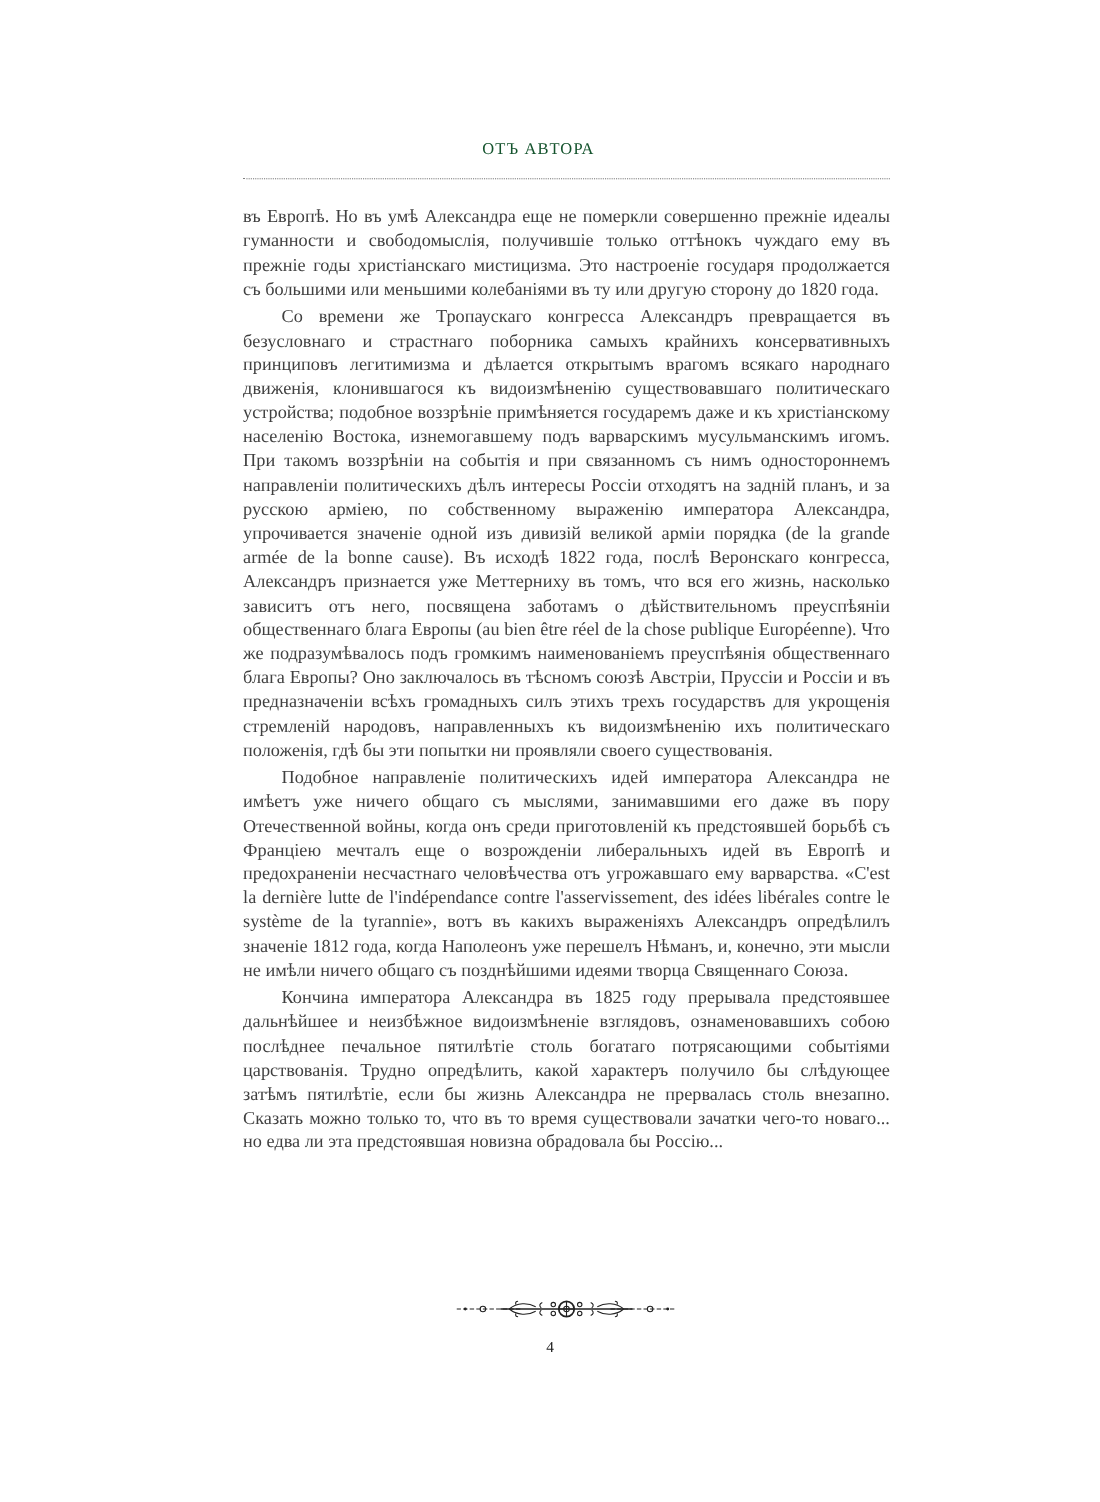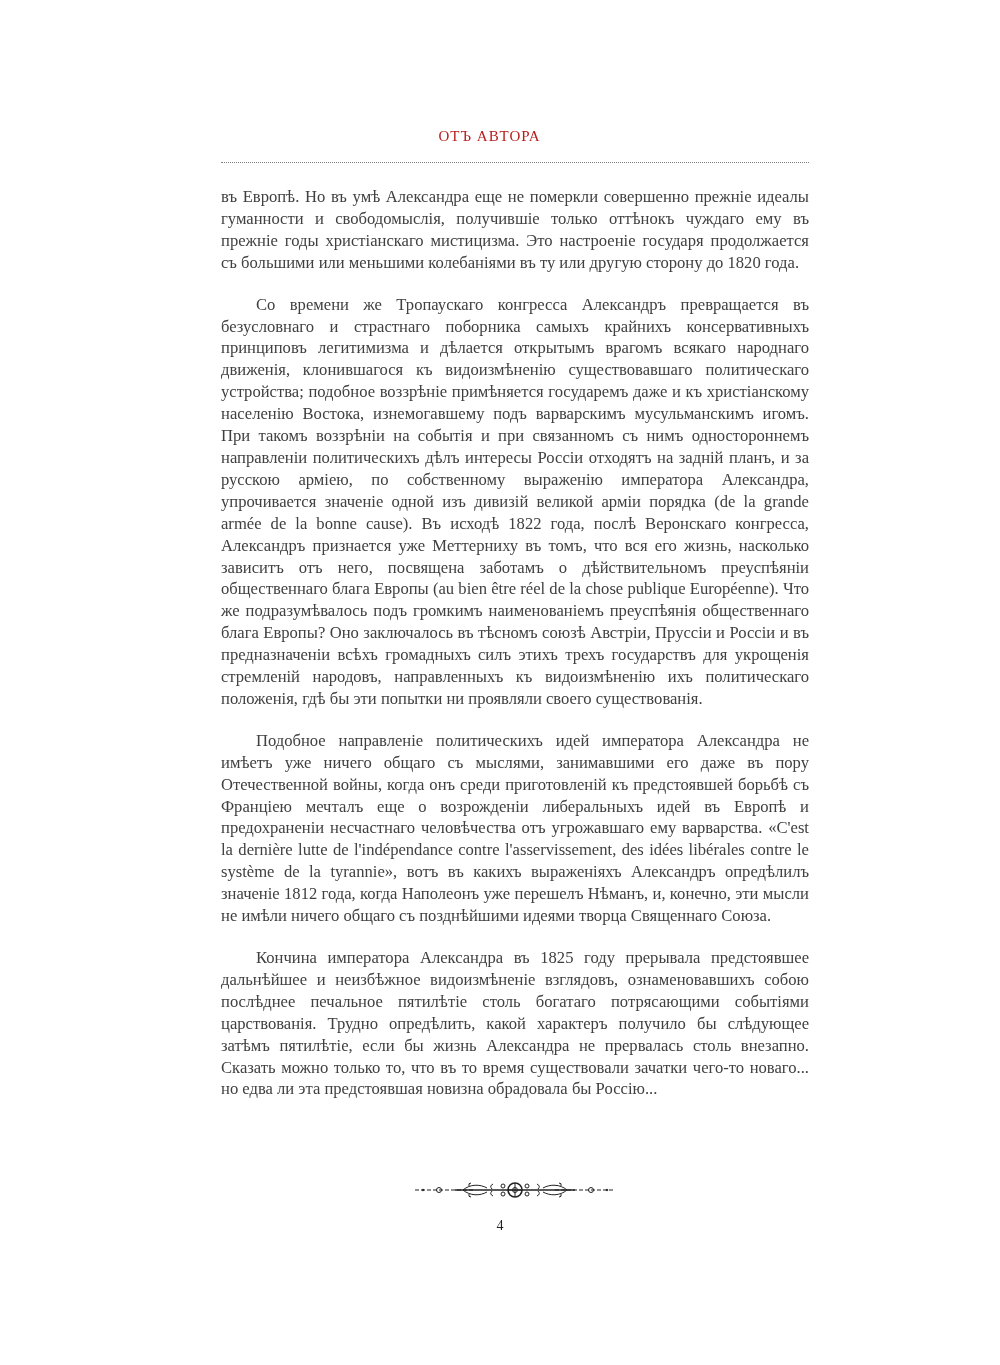--- a/index.html
+++ b/index.html
@@ -25,21 +25,21 @@
     }
     .running-head {
       position: absolute;
       top: 128px;
       left: 0;
       width: 979px;
       text-align: center;
       font-family: "Liberation Serif", serif;
       font-size: 15px;
       letter-spacing: 1px;
-      color: #b91c1c;
+      color: #14532d;
     }
     .head-rule {
       position: absolute;
       top: 162px;
       left: 221px;
       width: 588px;
       height: 0;
       border-top: 1.5px dotted #555;
       opacity: 0.75;
     }
@@ -56,21 +56,21 @@
     }
     .body-text p {
       margin: 0;
       text-align: justify;
       text-align-last: left;
     }
     .body-text p.indent {
       text-indent: 35px;
     }
     .body-text p + p {
-      margin-top: 20px;
+      margin-top: 3px;
     }
     .ornament {
       position: absolute;
       top: 1178px;
       left: 415px;
       width: 200px;
       height: 24px;
     }
     .page-number {
       position: absolute;

